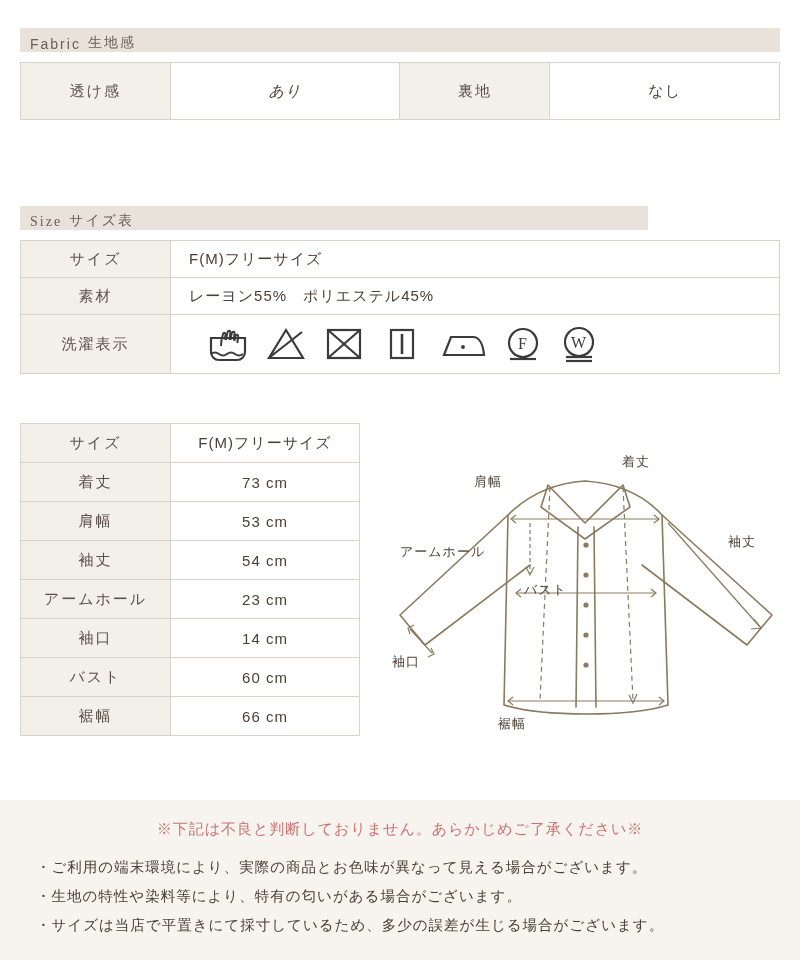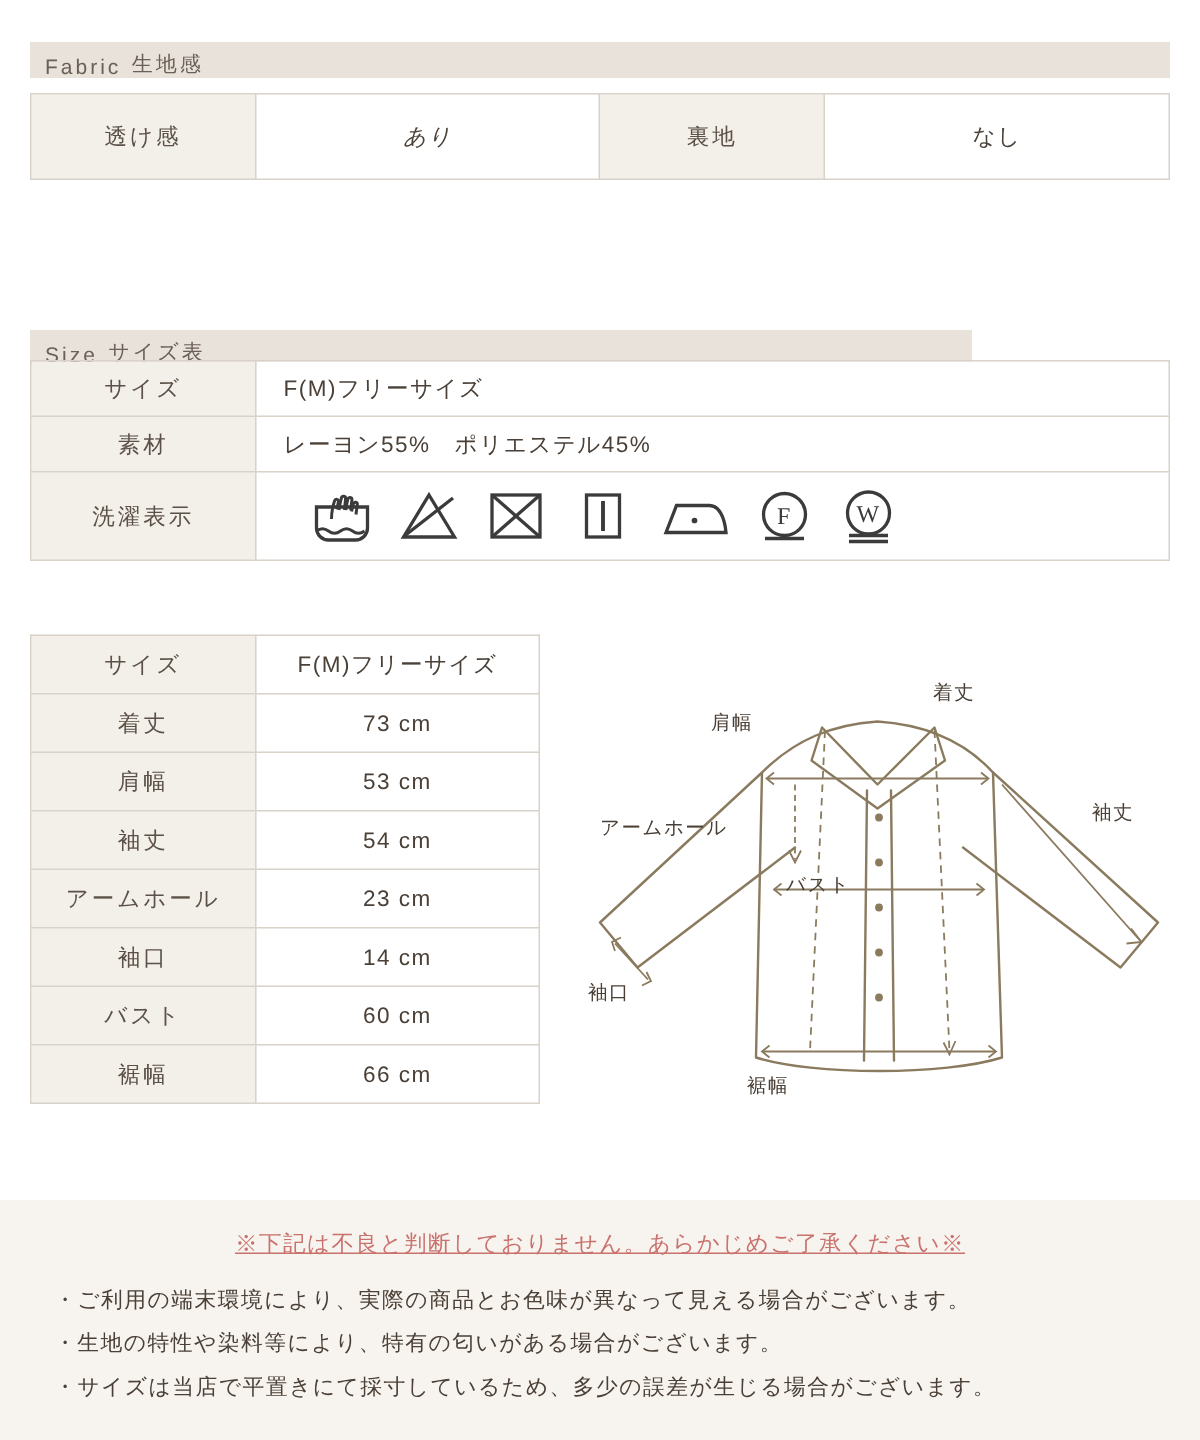--- a/index.html
+++ b/index.html
@@ -107,21 +107,20 @@
     height: 160px;
     background: #f7f3ee;
     padding-top: 20px;
   }
   #notice .title {
     text-align: center;
     font-size: 15px;
     color: #c9726e;
     letter-spacing: 1px;
     margin-bottom: 14px;
-    text-decoration: underline;
   }
   #notice .line {
     font-size: 14.5px;
     color: #4a4037;
     letter-spacing: 1px;
     padding-left: 36px;
     line-height: 2.0;
   }
 </style>
 </head>
@@ -138,21 +137,21 @@
     <tbody>
       <tr>
         <td class="lbl" style="width:150px;">透け感</td>
         <td class="val" style="width:230px;font-style:italic;">あり</td>
         <td class="lbl" style="width:150px;">裏地</td>
         <td class="val" style="width:230px;">なし</td>
       </tr>
     </tbody>
   </table>
 
-  <div class="bar" style="left:20px; top:220px; width:628px;">
+  <div class="bar" style="left:20px; top:206px; width:628px;font-family:Liberation Serif, serif;">
     <span class="en">Size</span>
     <span class="jp">サイズ表</span>
   </div>
 
   <table id="size-info-table">
     <tbody>
       <tr class="r1">
         <td class="lbl">サイズ</td>
         <td class="val">F(M)フリーサイズ</td>
       </tr>

